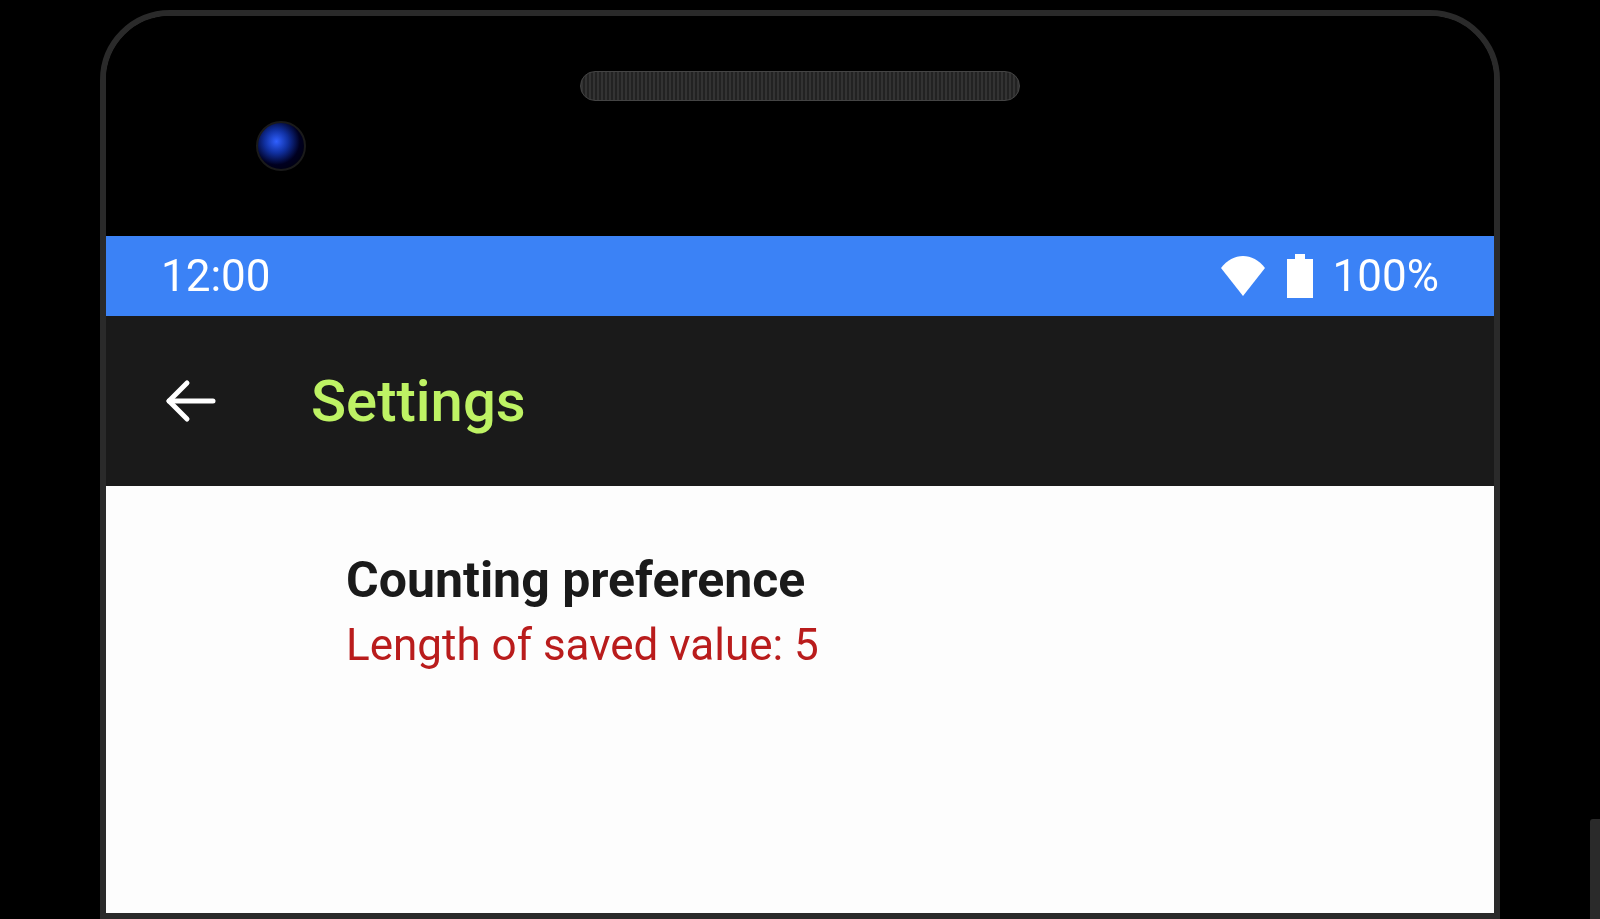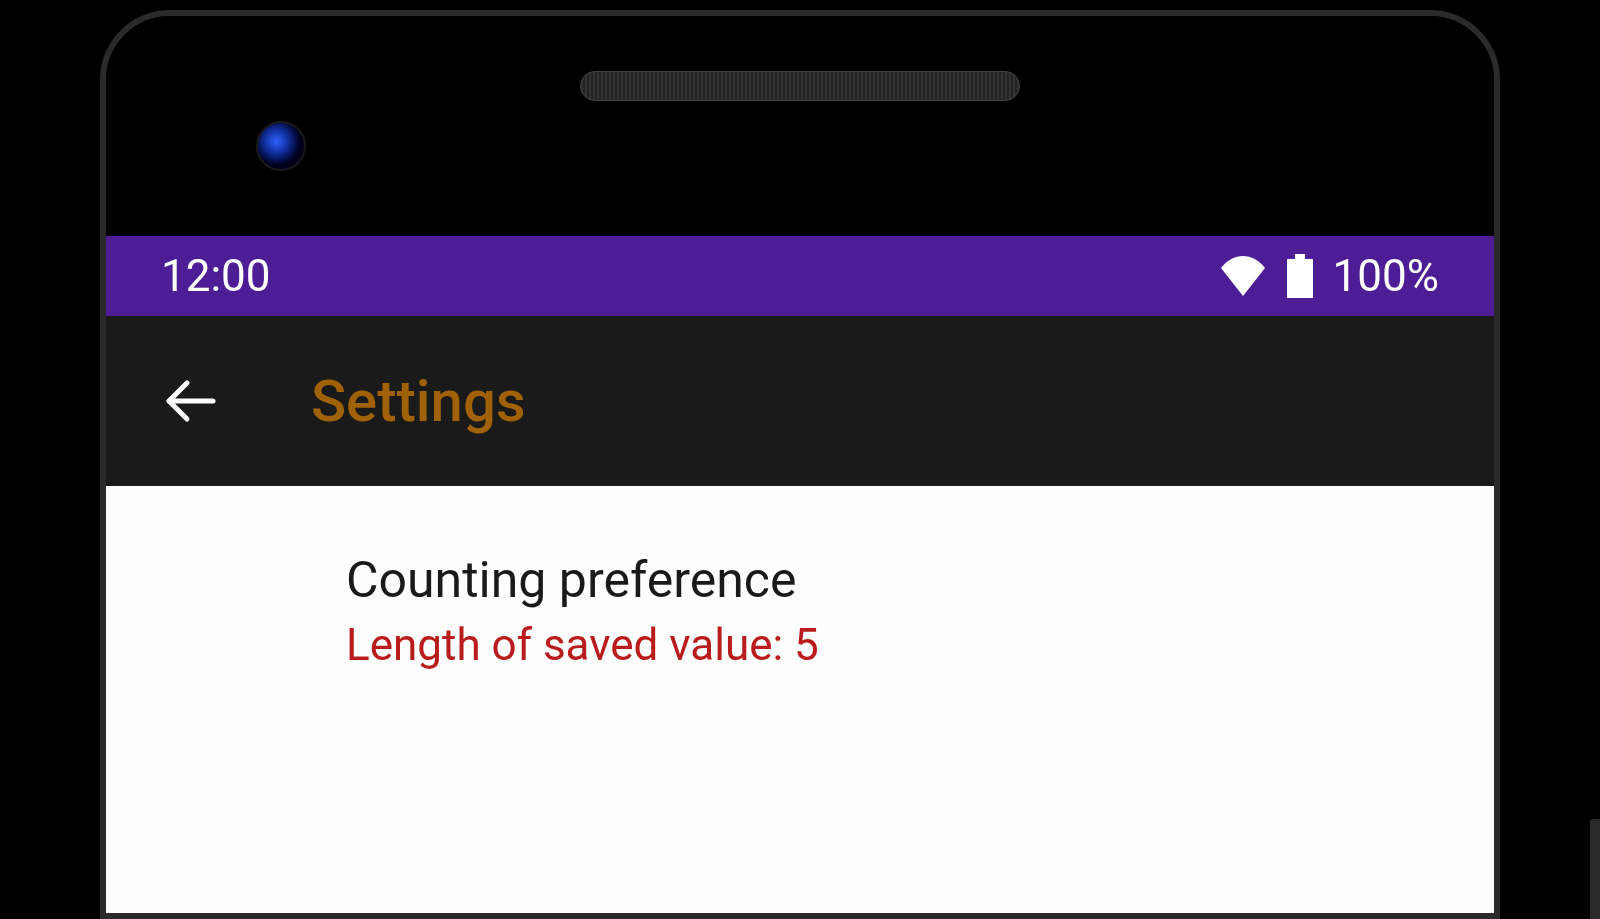--- a/index.html
+++ b/index.html
@@ -58,21 +58,21 @@
       top: 105px;
       left: 150px;
       width: 50px;
       height: 50px;
       background: radial-gradient(circle at 40% 40%, #3060ff 0%, #1030a0 30%, #000020 60%, #000000 100%);
       border-radius: 50%;
       border: 2px solid #1a1a1a;
     }
     .status-bar {
       height: 80px;
-      background: #4c1d95;
+      background: #3b82f6;
       display: flex;
       align-items: center;
       justify-content: space-between;
       padding: 0 55px;
       color: #ffffff;
     }
     .clock {
       font-size: 44px;
       font-weight: 400;
     }
@@ -104,37 +104,37 @@
       align-items: center;
       justify-content: center;
       cursor: pointer;
       width: 60px;
       height: 60px;
     }
     .back-button svg {
       display: block;
     }
     .app-title {
-      color: #a16207;
+      color: #bef264;
       font-size: 58px;
       font-weight: 500;
     }
     .content-area {
       background: #fdfdfd;
       height: 100%;
       padding-top: 45px;
     }
     .pref-item {
       padding: 20px 240px;
       cursor: pointer;
     }
     .pref-title {
       font-size: 50px;
       color: #1a1a1a;
-      font-weight: 400;
+      font-weight: 700;
       margin-bottom: 10px;
     }
     .pref-summary {
       font-size: 44px;
       color: #b91c1c;
       font-weight: 400;
     }
     .side-button {
       position: absolute;
       right: -2px;

